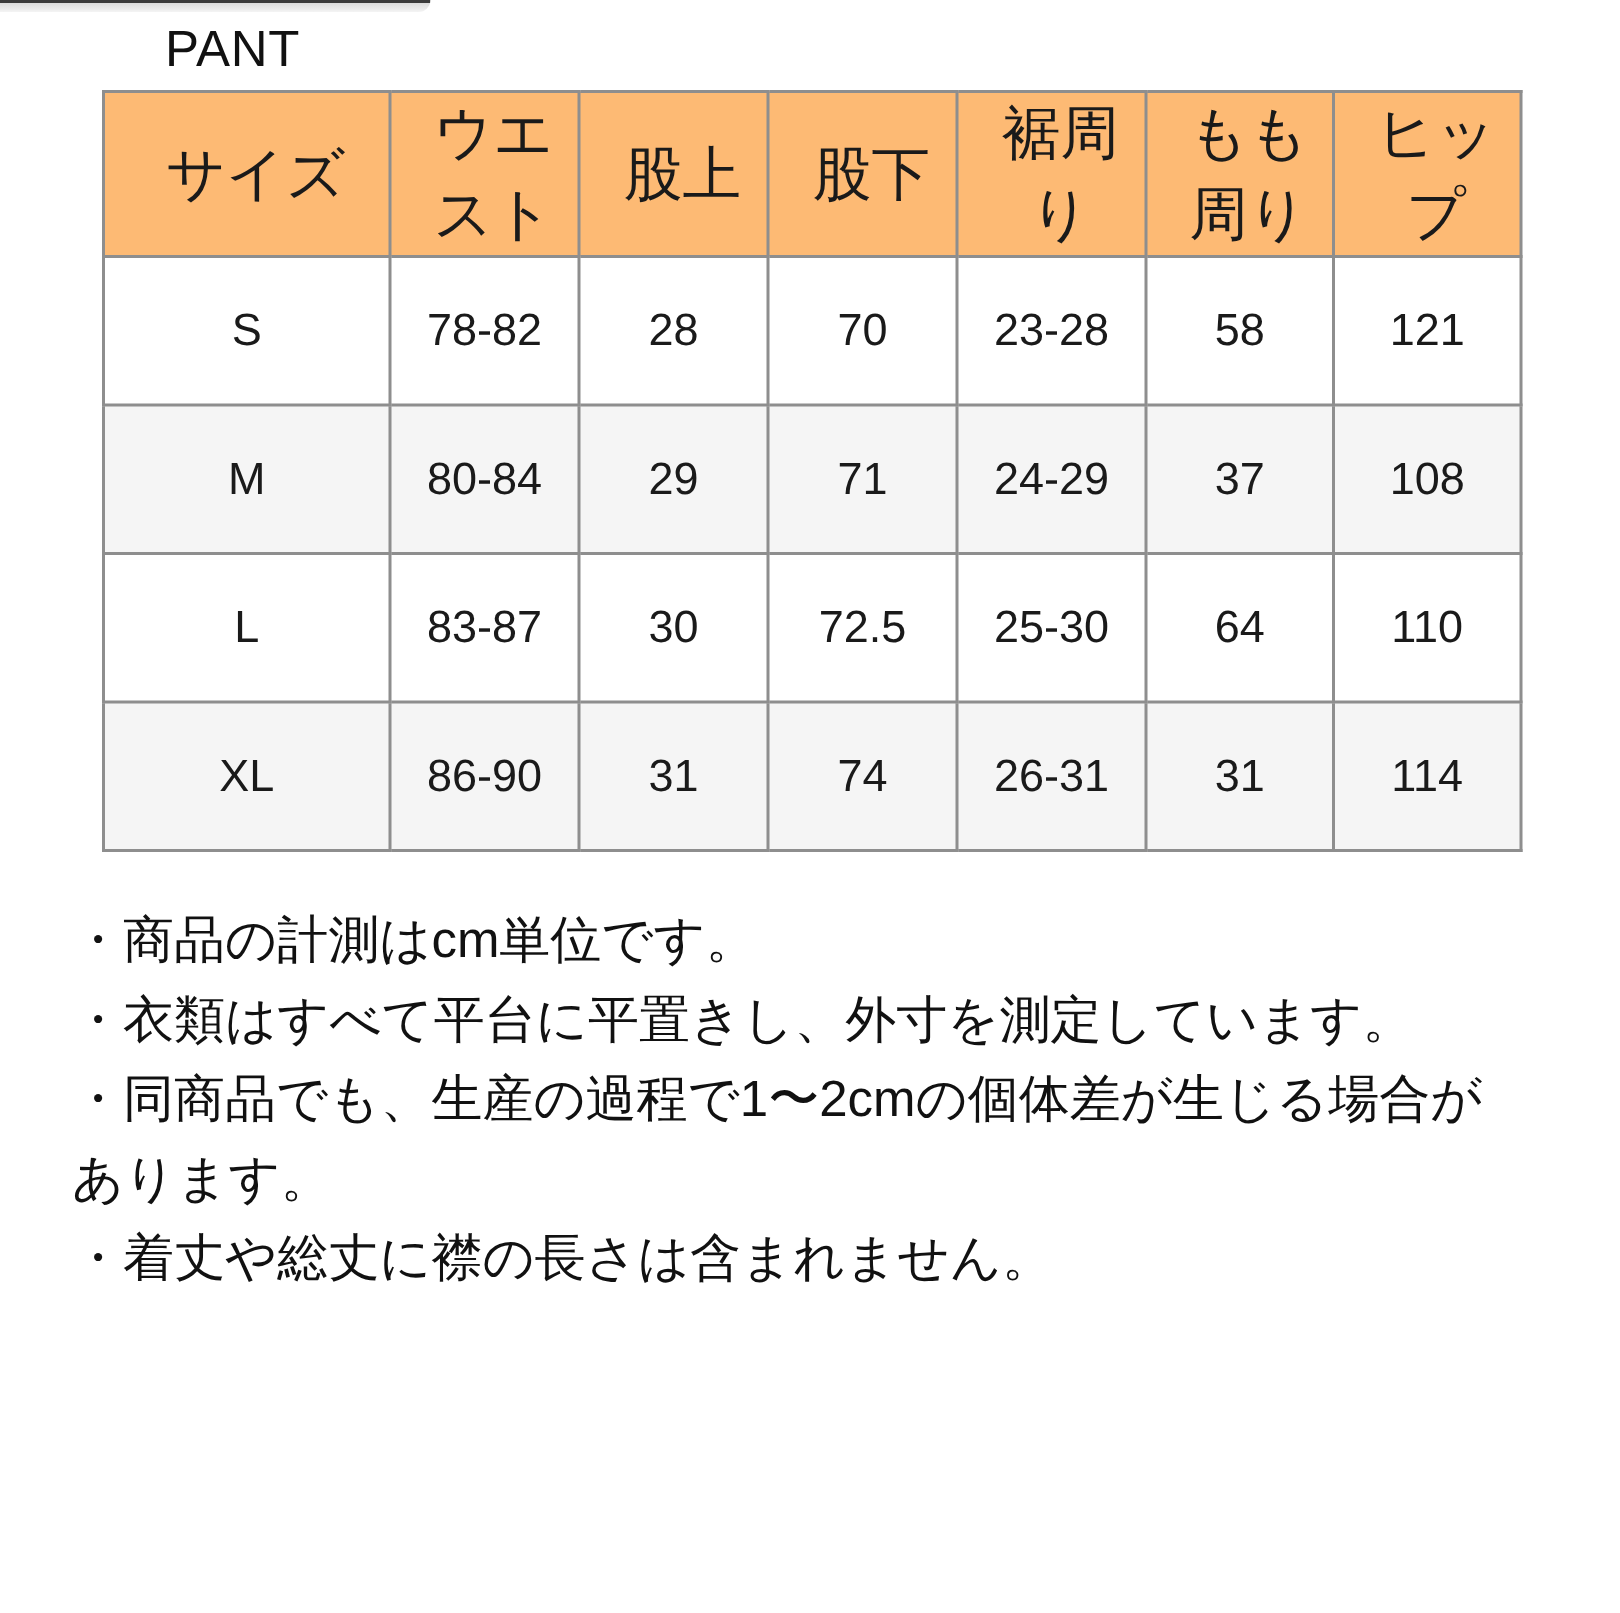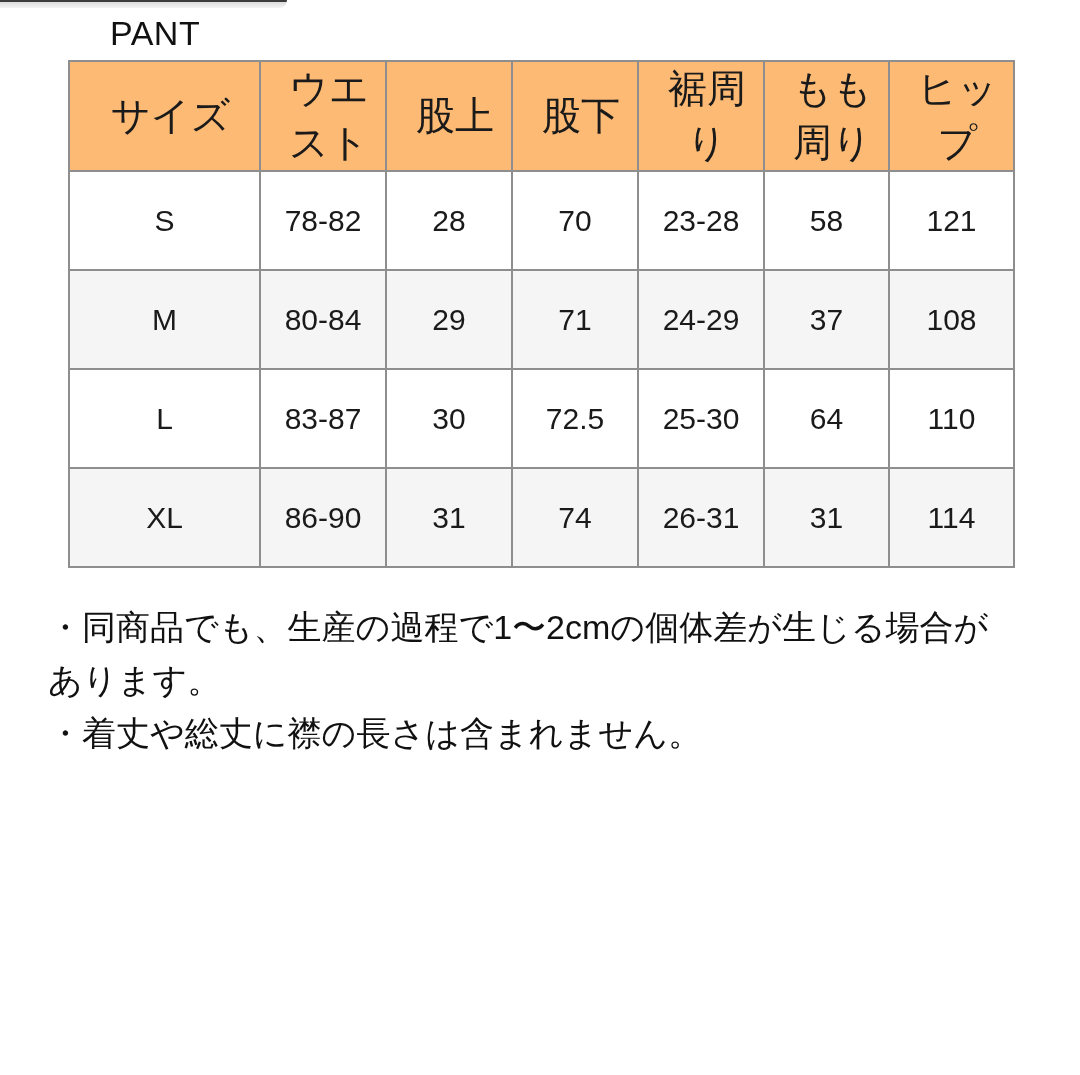--- a/index.html
+++ b/index.html
@@ -147,16 +147,18 @@
       <td>31</td>
       <td>74</td>
       <td>26-31</td>
       <td>31</td>
       <td>114</td>
     </tr>
   </tbody>
 </table>
 
 <div class="notes">
+  <p>・商品の計測はcm単位です。</p>
+  <p>・衣類はすべて平台に平置きし、外寸を測定しています。</p>
   <p>・同商品でも、生産の過程で1〜2cmの個体差が生じる場合が
 あります。</p>
   <p>・着丈や総丈に襟の長さは含まれません。</p>
 </div>
 
 </body></html>

